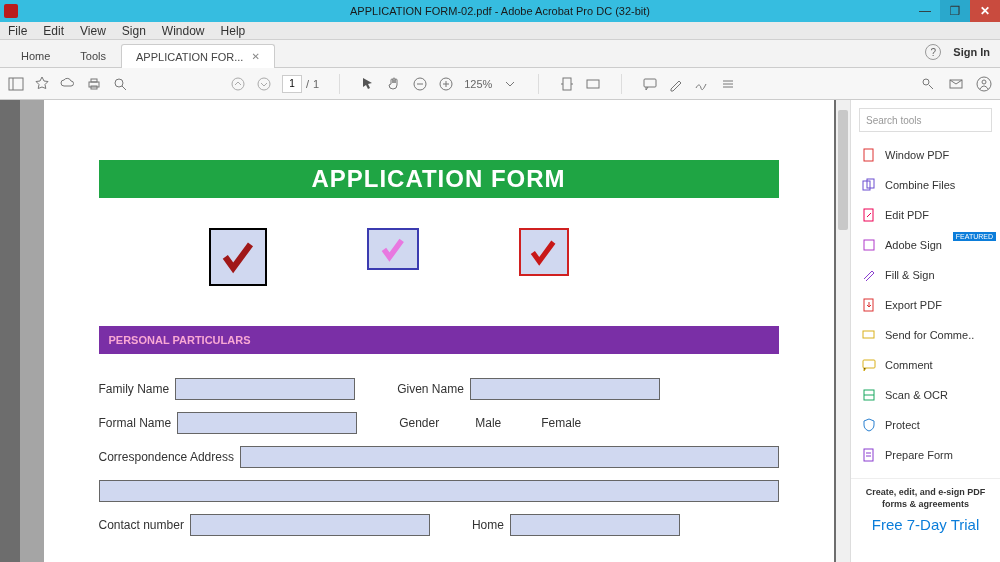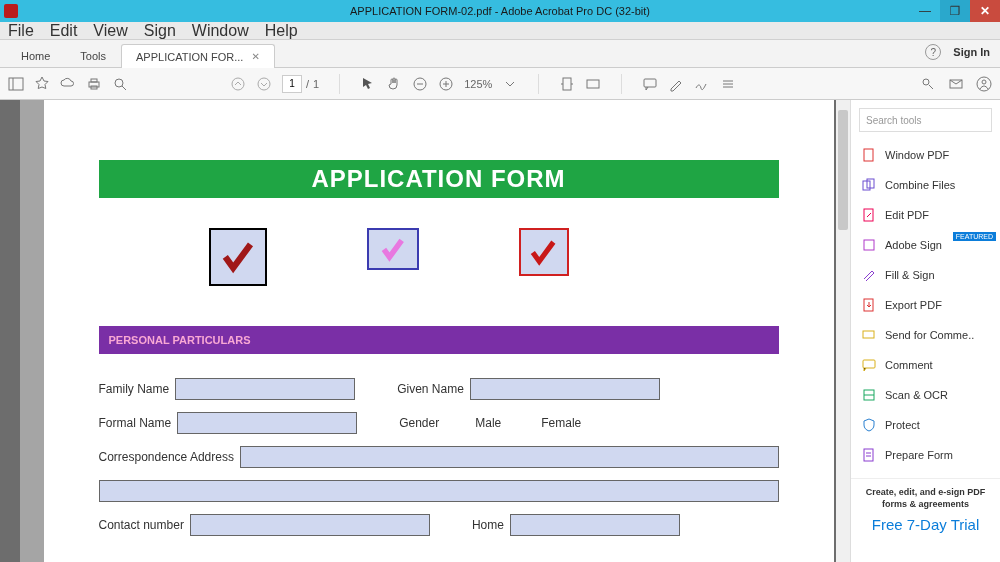--- a/index.html
+++ b/index.html
@@ -9,21 +9,21 @@
 .titlebar { height: 22px; background: #36bde0; display: flex; align-items: center; position: relative; font-size: 11px; color: #333; }
 .titlebar .app-icon { width: 14px; height: 14px; margin: 0 4px; background: #b91c1c; border-radius: 2px; }
 .titlebar .title { position: absolute; left: 50%; transform: translateX(-50%); color: #1a1a1a; }
 .titlebar .controls { position: absolute; right: 0; display: flex; height: 100%; }
 .titlebar .controls div { width: 30px; height: 100%; display: flex; align-items: center; justify-content: center; font-size: 12px; }
 .titlebar .controls .min { background: #36bde0; }
 .titlebar .controls .max { background: #2aa8cc; }
 .titlebar .controls .close { background: #c94b3e; color: #fff; font-weight: bold; }
 
 
-.menubar { height: 18px; background: #eaeaea; display: flex; align-items: center; font-size: 16px; color: #333; padding-left: 4px; gap: 8px; border-bottom: 1px solid #d0d0d0; }
+.menubar { height: 18px; background: #eaeaea; display: flex; align-items: center; font-size: 12px; color: #333; padding-left: 4px; gap: 8px; border-bottom: 1px solid #d0d0d0; }
 .menubar span { padding: 1px 4px; cursor: default; }
 
 
 .tabbar { height: 28px; background: #f3f3f3; display: flex; align-items: flex-end; border-bottom: 1px solid #ccc; padding-left: 6px; position: relative; }
 .tabbar .tab { height: 24px; padding: 0 14px; display: flex; align-items: center; font-size: 11px; color: #444; border: 1px solid transparent; border-bottom: none; background: transparent; cursor: default; }
 .tabbar .tab.active { background: #fff; border-color: #ccc; border-radius: 3px 3px 0 0; position: relative; top: 1px; }
 .tabbar .tab .close-x { margin-left: 8px; font-size: 10px; color: #888; }
 .tabbar .right { position: absolute; right: 10px; top: 4px; display: flex; align-items: center; gap: 12px; font-size: 11px; }
 .tabbar .right .help { width: 16px; height: 16px; border: 1px solid #999; border-radius: 50%; display: flex; align-items: center; justify-content: center; font-size: 10px; color: #666; }
 .tabbar .right .signin { font-weight: 600; color: #333; }

